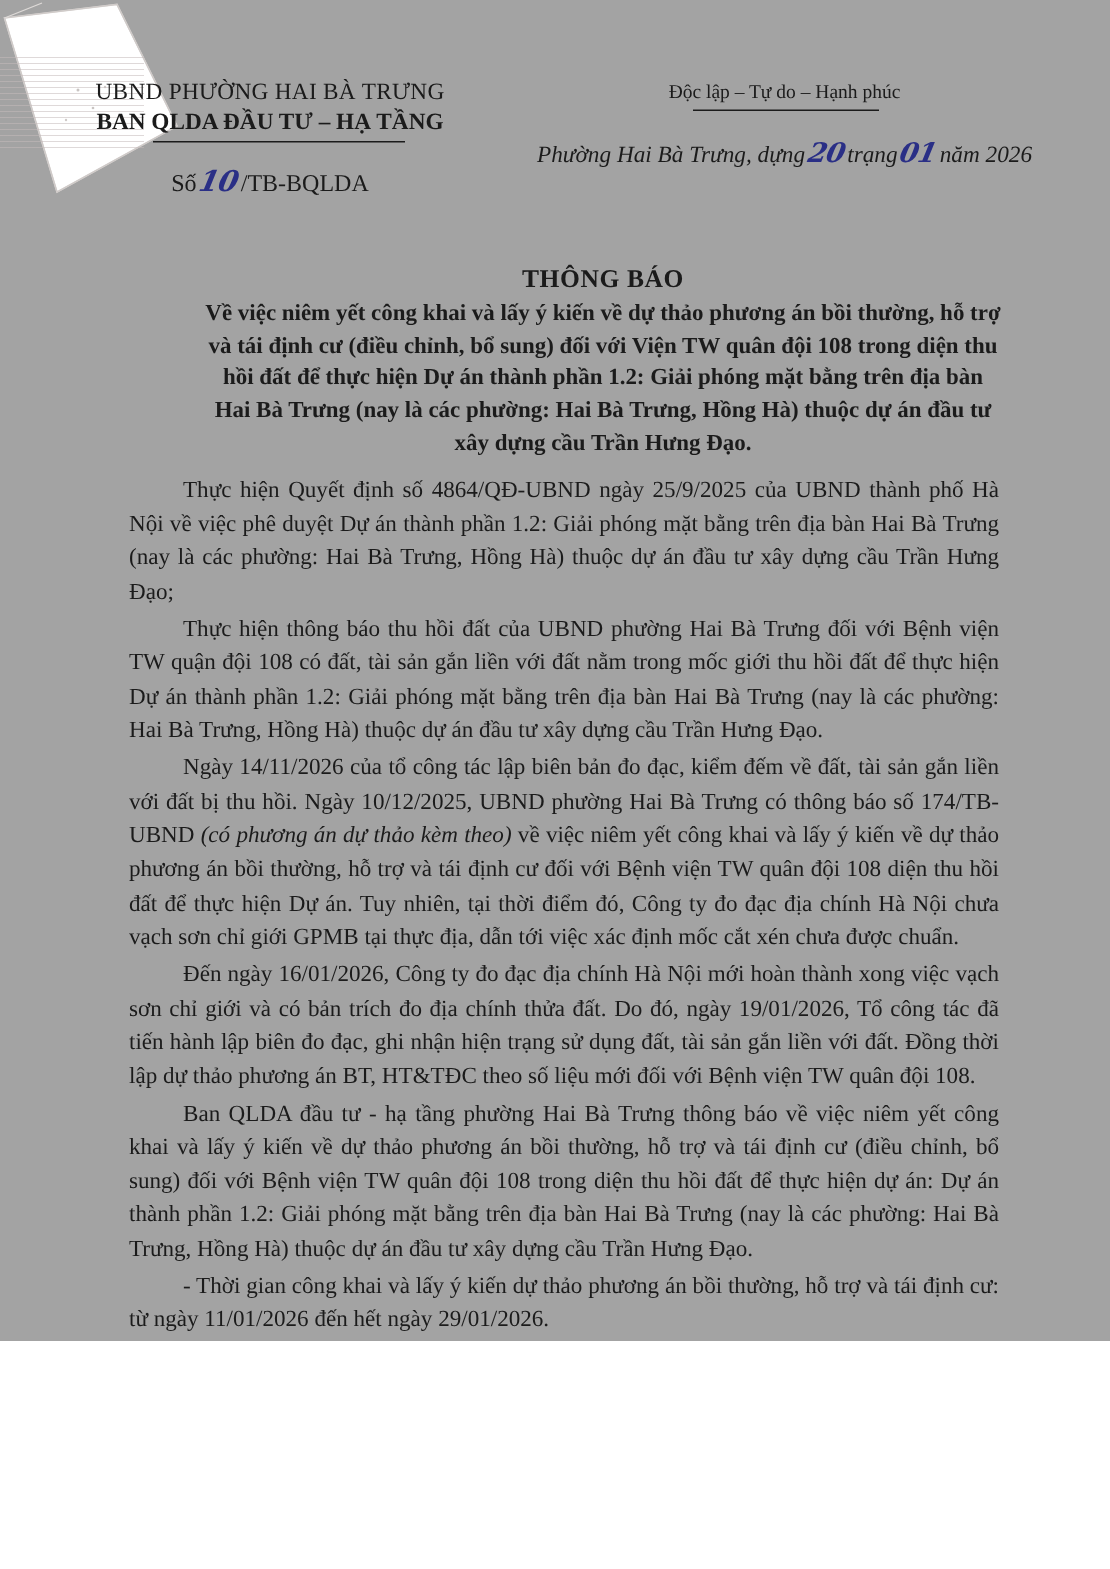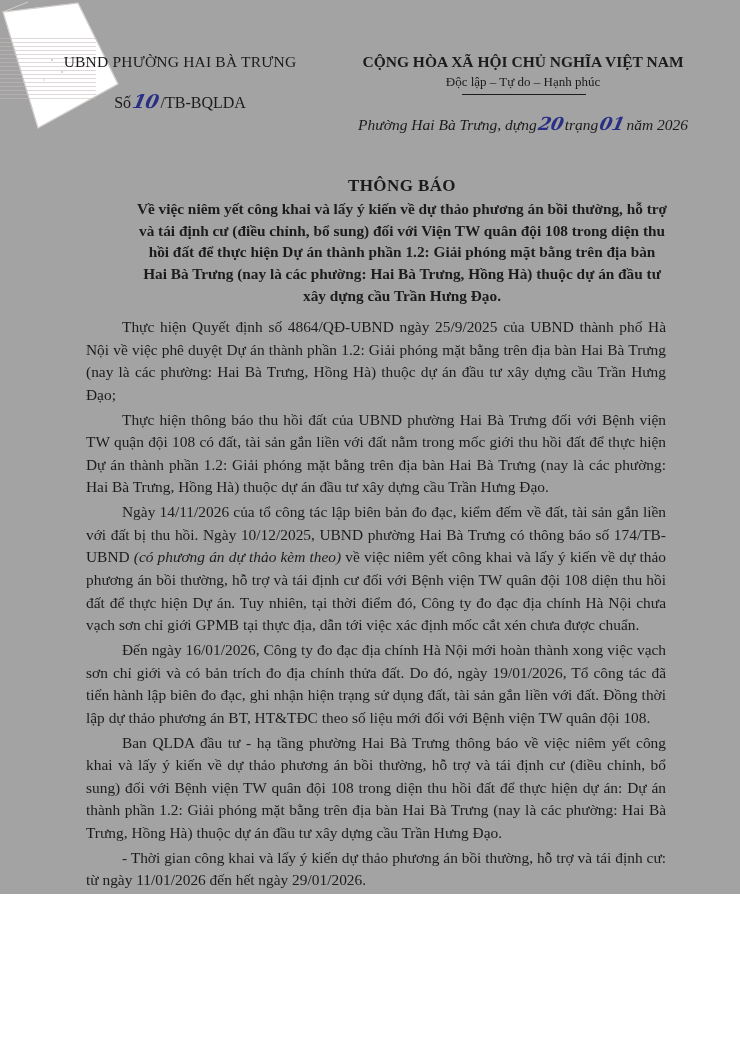--- a/index.html
+++ b/index.html
@@ -193,27 +193,27 @@
       <circle cx="44" cy="80" r="0.8" fill="#cfcac8"></circle>
       <circle cx="70" cy="58" r="0.8" fill="#cfcac8"></circle>
       <line x1="3" y1="12" x2="28" y2="2" stroke="#dedad8" stroke-width="0.8"></line>
     </svg>
   </div>
 
   <div class="header">
 
     <div class="hdr-left">
       <div class="org-line1">UBND PHƯỜNG HAI BÀ TRƯNG</div>
+      <div class="org-line2">BAN QLDA ĐẦU TƯ – HẠ TẦNG</div>
       <div class="numline">
         <span>Số</span><span class="ink">10</span><span>/TB-BQLDA</span>
       </div>
     </div>
 
     <div class="hdr-right">
-      <div class="nation-line1">CỘNG HÒA XÃ HỘI CHỦ NGHĨA VIỆT NAM</div>
       <div class="nation-line2">Độc lập – Tự do – Hạnh phúc</div>
       <div class="dateline">
         <span>Phường Hai Bà Trưng, dựng</span><span class="ink ink-sm">20</span><span>trạng</span><span class="ink ink-sm">01</span><span>năm 2026</span>
       </div>
     </div>
 
   </div>
 
   <div class="title-block">
     <div class="doc-title">THÔNG BÁO</div>

